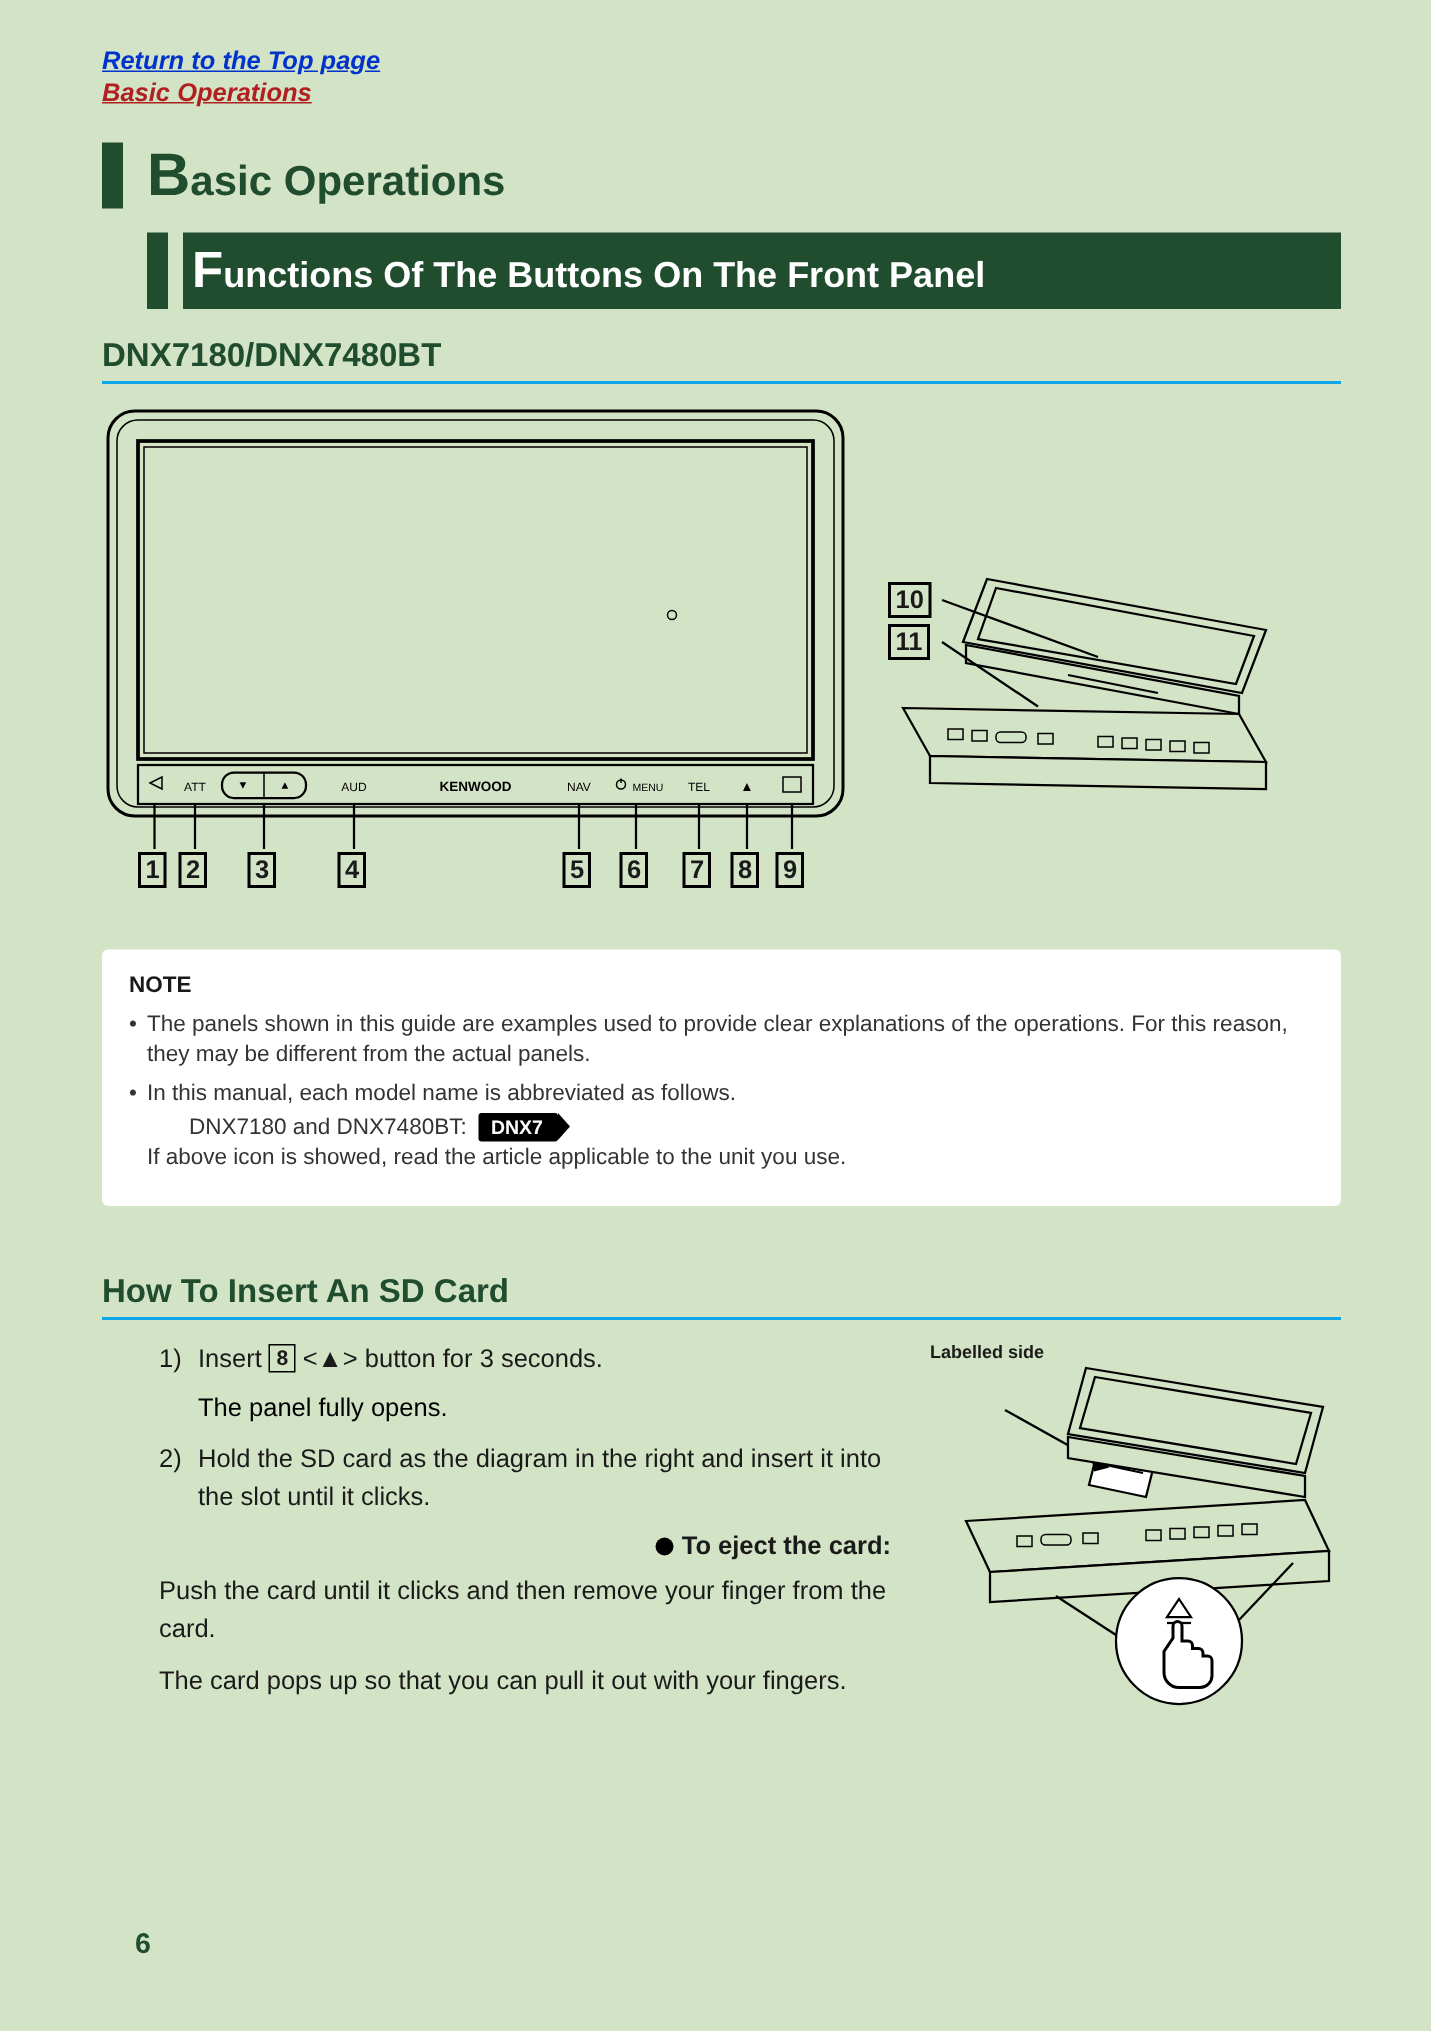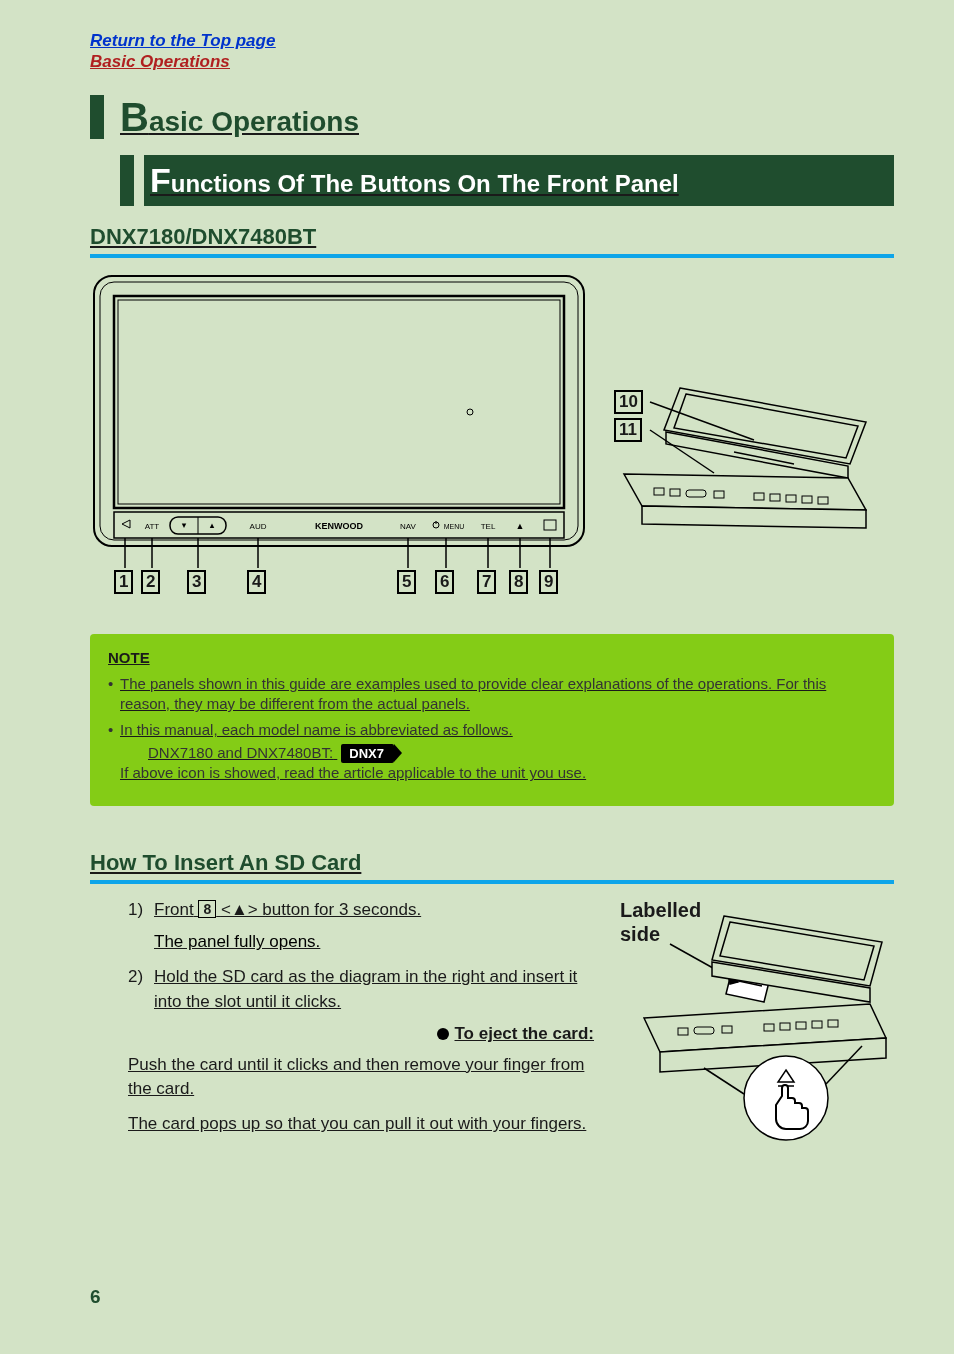--- a/index.html
+++ b/index.html
@@ -4,22 +4,21 @@
 <style>
   * { box-sizing: border-box; margin: 0; padding: 0; }
   html, body { width: 954px; height: 1354px; }
   body {
     background: #d3e3c6;
     font-family: "Myriad Pro", "Segoe UI", Arial, sans-serif;
     color: #1a1a1a;
     position: relative;
   }
   .page {
-    padding: 30px 60px 0 90px;
-    text-decoration: underline;
+    padding: 30px 60px 0 68px;
   }
   .top-links {
     font-weight: 700;
     font-style: italic;
     font-size: 17px;
     line-height: 1.25;
     margin-bottom: 22px;
   }
   .top-links a {
     color: #0033cc;
@@ -63,41 +62,41 @@
     font-weight: 700;
     font-size: 24px;
     padding: 6px 10px 6px 6px;
     line-height: 1.15;
   }
   .h2-bar .fill .big { font-size: 34px; }
   .h3 {
     font-weight: 700;
     font-size: 22px;
     color: #1f4d2e;
-    border-bottom: 4px solid #0ea5e9;
+    border-bottom: 2px solid #0ea5e9;
     padding-bottom: 4px;
     margin-bottom: 14px;
   }
   .diagram-row {
     display: flex;
     gap: 26px;
     align-items: flex-end;
     margin-bottom: 28px;
   }
   .diagram-left {
     width: 498px;
     position: relative;
   }
   .diagram-right {
     width: 260px;
     position: relative;
     margin-bottom: 44px;
   }
   .note-box {
-    background: #84cc16;
+    background: #ffffff;
     border-radius: 4px;
     padding: 14px 18px 16px 18px;
     font-size: 15px;
     line-height: 1.35;
     margin-bottom: 44px;
   }
   .note-box .note-title {
     font-weight: 700;
     margin-bottom: 6px;
     font-size: 15px;
@@ -176,21 +175,21 @@
     vertical-align: 1px;
   }
   .sd-right {
     width: 280px;
     position: relative;
   }
   .sd-right .label {
     position:absolute;
     left:6px; top:0;
     font-weight:700;
-    font-size:20px;
+    font-size:12px;
     line-height:1.2;
   }
   .callout-box {
     border: 2px solid #000;
     background: #d3e3c6;
     font-weight: 700;
     font-size: 17px;
     text-align: center;
     padding: 0 3px;
     line-height: 1.2;
@@ -341,21 +340,21 @@
     </ul>
   </div>
 
   <div class="h3">How To Insert An SD Card</div>
 
   <div class="sd-row">
     <div class="sd-left">
       <ol>
         <li>
           <span class="num">1)</span>
-          <span>Front</span>
+          <span>Insert</span>
           <span class="inline-box">8</span>
           <span>&lt;▲&gt; button for 3 seconds.</span>
         </li>
       </ol>
       <div class="sub">The panel fully opens.</div>
       <ol>
         <li><span class="num">2)</span><span>Hold the SD card as the diagram in the right and insert it into the slot until it clicks.</span></li>
       </ol>
       <div class="bullet-head"><span class="dot"></span><span>To eject the card:</span></div>
       <div class="para">Push the card until it clicks and then remove your finger from the card.</div>

